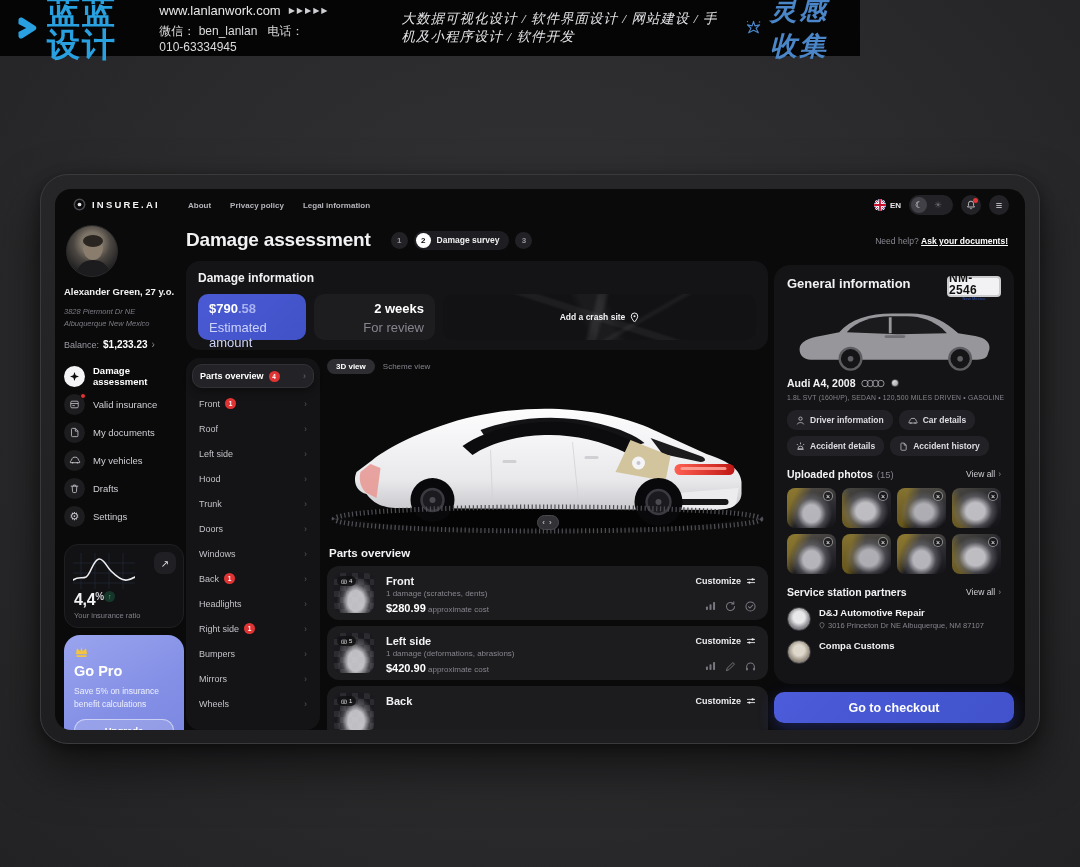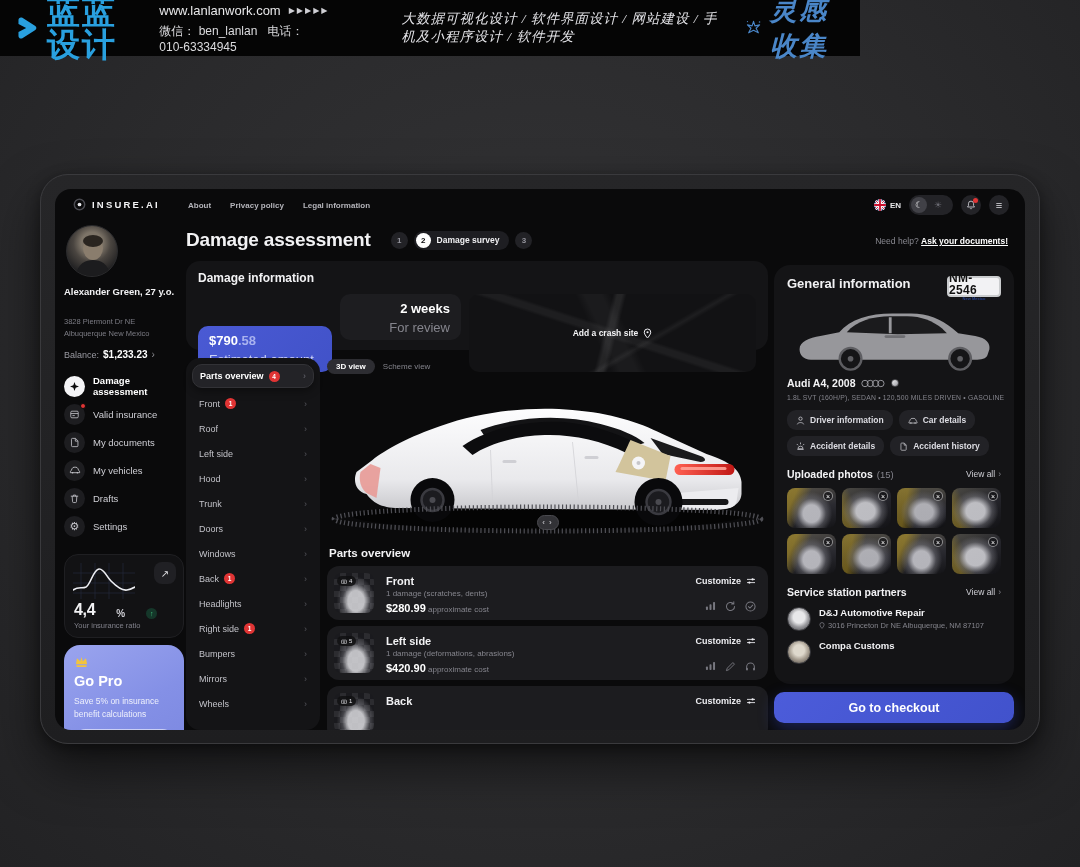--- a/index.html
+++ b/index.html
@@ -49,40 +49,40 @@
     display:flex; align-items:center; justify-content:center; }
   .bell-dot { position:absolute; right:3px; top:3px; width:5px; height:5px; border-radius:50%; background:#e03434; }
   .menu-btn::before { content:"≡"; font-size:11px; color:#e0e0e4; }
 
   
   .sidebar { position:absolute; left:9px; top:36px; width:122px; }
   .avatar { width:52px; height:52px; border-radius:50%; margin-left:2px;
     background:radial-gradient(circle at 50% 34%, #7d7468 0 26%, #4a4540 45%, #1d1d1f 78%);
     border:1px solid #2c2c2e; overflow:hidden; }
   .profile-name { font-size:9.5px; font-weight:700; margin-top:9px; }
-  .profile-addr { font-size:7.5px; color:#7c7c84; line-height:1.55; margin-top:19px; }
+  .profile-addr { font-size:7.5px; color:#7c7c84; line-height:1.55; margin-top:9px;font-style:italic; }
   .balance-row { margin-top:10px; font-size:9px; color:#9a9aa2; display:flex; align-items:center; gap:4px; }
   .balance-val { font-size:10px; font-weight:800; color:#fff; }
   .chev::after { content:"›"; color:#8a8a90; font-size:10px; }
   .side-menu { margin-top:12px; }
   .menu-item { display:flex; align-items:center; gap:8px; height:28px; cursor:pointer; }
   .mi-icon { width:21px; height:21px; border-radius:50%; background:#1d1d20; position:relative;
     display:flex; align-items:center; justify-content:center; color:#c4c4ca; flex:0 0 21px; }
   .menu-item.active .mi-icon { background:#f4f4f6; color:#0a0a0b; }
   .mi-label { font-size:9.5px; color:#cfcfd5; }
   .menu-item.active .mi-label { color:#fff; font-weight:700; }
   .dot-badge { position:absolute; right:-1px; top:-1px; width:6px; height:6px; border-radius:50%; background:#e03434; border:1.5px solid #0a0a0b; }
   .gear-glyph::before { content:"⚙"; font-size:11px; }
 
   .ratio-card { margin-top:14px; width:120px; height:84px; border-radius:14px; background:#121214;
     border:1px solid #1f1f22; position:relative; padding:8px; }
   .expand-btn { position:absolute; right:7px; top:7px; width:22px; height:22px; border-radius:8px; background:#202024;
     display:flex; align-items:center; justify-content:center; }
   .expand-btn::before { content:"↗"; font-size:10px; color:#e4e4e8; }
-  .ratio-value-row { position:absolute; left:9px; top:46px; display:flex; align-items:flex-end; gap:21px; }
+  .ratio-value-row { position:absolute; left:9px; top:46px; display:flex; align-items:flex-start; gap:0; }
   .ratio-value { font-size:16px; font-weight:800; letter-spacing:-.3px; }
   .ratio-unit { font-size:10px; font-weight:700; color:#d0d0d6; }
   .ratio-up { width:11px; height:11px; border-radius:50%; background:#15372a; display:flex; align-items:center; justify-content:center; }
   .ratio-up::before { content:"↑"; font-size:7px; color:#43c57f; }
   .ratio-label { position:absolute; left:9px; top:66px; font-size:7.5px; color:#80808a; }
 
   .gopro-card { margin-top:7px; width:120px; height:118px; border-radius:16px;
     background:linear-gradient(150deg,#9aa4ee 0%, #8490e6 55%, #7b87e0 100%); padding:10px; position:relative; }
   .gopro-title { font-size:14.5px; font-weight:800; color:#fff; margin-top:5px; }
   .gopro-text { font-size:8.5px; color:#eef0fc; line-height:1.45; margin-top:6px; }
@@ -101,21 +101,21 @@
   .step-pill .cur { width:15px; height:15px; border-radius:50%; background:#fff; color:#0a0a0b;
     font-size:8px; font-weight:800; display:flex; align-items:center; justify-content:center; }
   .step-pill .lbl { font-size:8.5px; font-weight:700; color:#f0f0f2; }
   .help { position:absolute; right:17px; top:47px; font-size:8.5px; color:#8a8a92; }
   .help b { color:#fff; font-weight:700; text-decoration:underline; cursor:pointer; }
 
   .damage-panel { margin-top:6px; background:#141416; border-radius:14px; padding:10px 12px; height:89px; }
   .panel-title { font-size:12px; font-weight:800; }
   .stat-cards { display:flex; gap:8px; margin-top:9px; }
   .stat-card { height:46px; border-radius:10px; background:#1d1d20; padding:7px 11px; }
-  .stat-card.blue { background:linear-gradient(135deg,#4a5ad4,#4152c8); width:134px;margin-top:32px; }
+  .stat-card.blue { background:linear-gradient(135deg,#4a5ad4,#4152c8); width:108px; }
   .stat-card.w { width:121px;text-align:right; }
   .stat-val { font-size:13px; font-weight:800; color:#fff; }
   .stat-cents { color:#a9b2ef; font-weight:700; }
   .stat-lbl { font-size:13px; color:#85858d; margin-top:4px; }
   .stat-card.blue .stat-lbl { color:#ccd3f8; }
   .map-card { flex:1; border-radius:10px; position:relative; background-color:#121214;
     background-image:
       linear-gradient(104deg, transparent 47%, rgba(255,255,255,.08) 48.5%, rgba(255,255,255,.08) 50%, transparent 51.5%),
       linear-gradient(18deg, transparent 46%, rgba(255,255,255,.05) 48%, rgba(255,255,255,.05) 51%, transparent 53%),
       linear-gradient(65deg, transparent 44%, rgba(255,255,255,.04) 47%, rgba(255,255,255,.04) 52%, transparent 55%),

